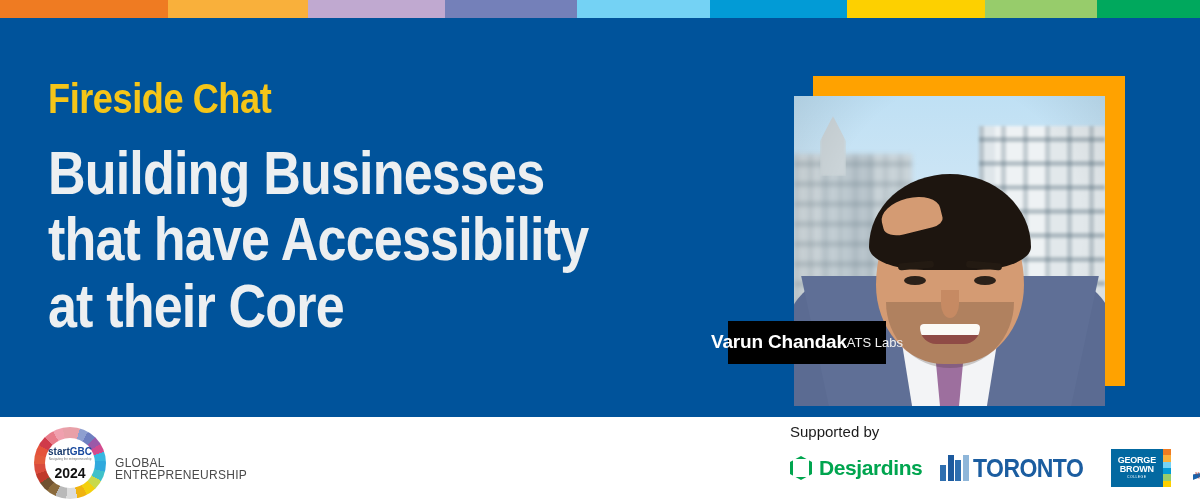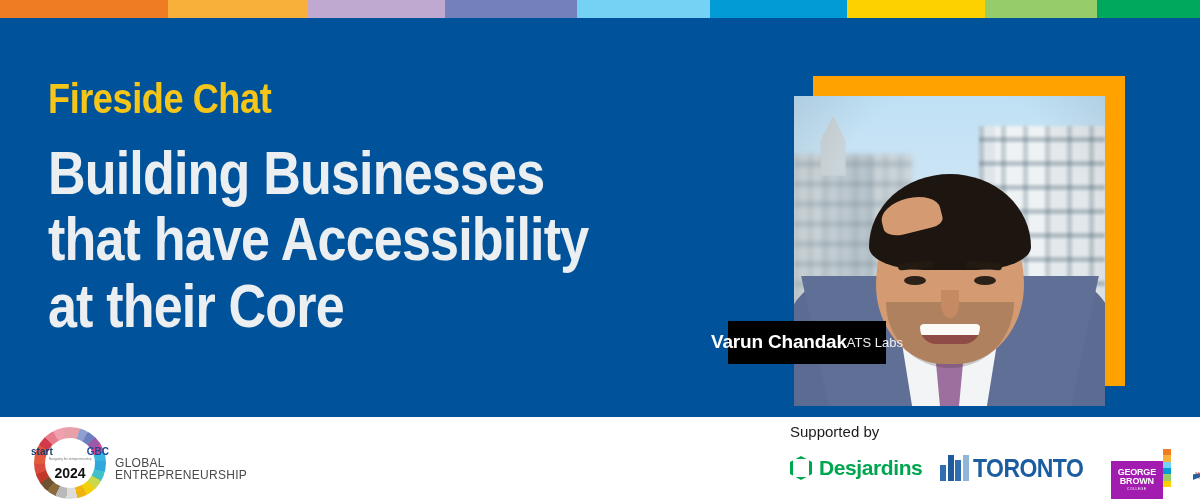--- a/index.html
+++ b/index.html
@@ -240,21 +240,21 @@
       #e87c8a 316deg 332deg,
       #f0a0ae 332deg 348deg,
       #e8a0a8 348deg 360deg);
   }
   #gew-wheel .hole {
     position:absolute; left:11px; top:11px; width:50px; height:50px;
     border-radius:50%; background:#ffffff;
     display:flex; flex-direction:column; align-items:center; justify-content:center;
   }
   #gew-wheel .hole .brand { font-size:10px; font-weight:bold; line-height:1; color:#1a3b6d; white-space:nowrap; }
-  #gew-wheel .hole .brand .gbc { color:#17489e;padding-left:34px; }
+  #gew-wheel .hole .brand .gbc { color:#17489e; }
   #gew-wheel .hole .tag { font-size:3px; color:#777; line-height:1; margin-top:1px; white-space:nowrap; }
   #gew-wheel .hole .yr { font-size:14px; font-weight:bold; color:#111; line-height:1; margin-top:5px; }
   #gew-text { line-height:1.02;margin-top:12px; }
   #gew-text .l1,#gew-text .l2 { font-size:12px; color:#4a4a4a; letter-spacing:.3px; }
   #gew-text .l3 { font-size:22px; color:#5a5a5a; letter-spacing:.5px; line-height:1.0; }
 
   
   #supporters { position:absolute; left:790px; top:6px; }
   #supp-label { font-size:15px; color:#1b1b1b; margin-bottom:7px; }
   #supp-row { display:flex; align-items:center; gap:18px; height:42px; }
@@ -282,22 +282,22 @@
   .tor .bldgs i { display:block; background:#2f6fb0; width:6px; }
   .tor .bldgs i:nth-child(1){ height:16px; }
   .tor .bldgs i:nth-child(2){ height:26px; background:#1d5a9e; }
   .tor .bldgs i:nth-child(3){ height:21px; }
   .tor .bldgs i:nth-child(4){ height:26px; background:#8fb6d9; }
   .tor .txt { font-size:25px; font-weight:bold; color:#1b5da0; letter-spacing:-0.6px; transform:scaleX(0.92); transform-origin:left center; }
 
   
   .gbc { position:relative; width:60px; height:38px; }
   .gbc .box {
-    position:absolute; left:0; top:12px; width:52px; height:38px;
-    background:#a21caf; color:#fff;
+    position:absolute; left:0; top:0; width:52px; height:38px;
+    background:#0369a1; color:#fff;
     display:flex; flex-direction:column; align-items:center; justify-content:center;
     line-height:1;
   }
   .gbc .box .g1 { font-size:9px; font-weight:bold; letter-spacing:-0.2px; }
   .gbc .box .g2 { font-size:9px; font-weight:bold; letter-spacing:-0.2px; }
   .gbc .box .g3 { font-size:3.5px; letter-spacing:.4px; margin-top:2px; }
   .gbc .bars { position:absolute; right:0; top:0; width:8px; height:38px; display:flex; flex-direction:column; }
   .gbc .bars i { flex:1; display:block; }
 
   

